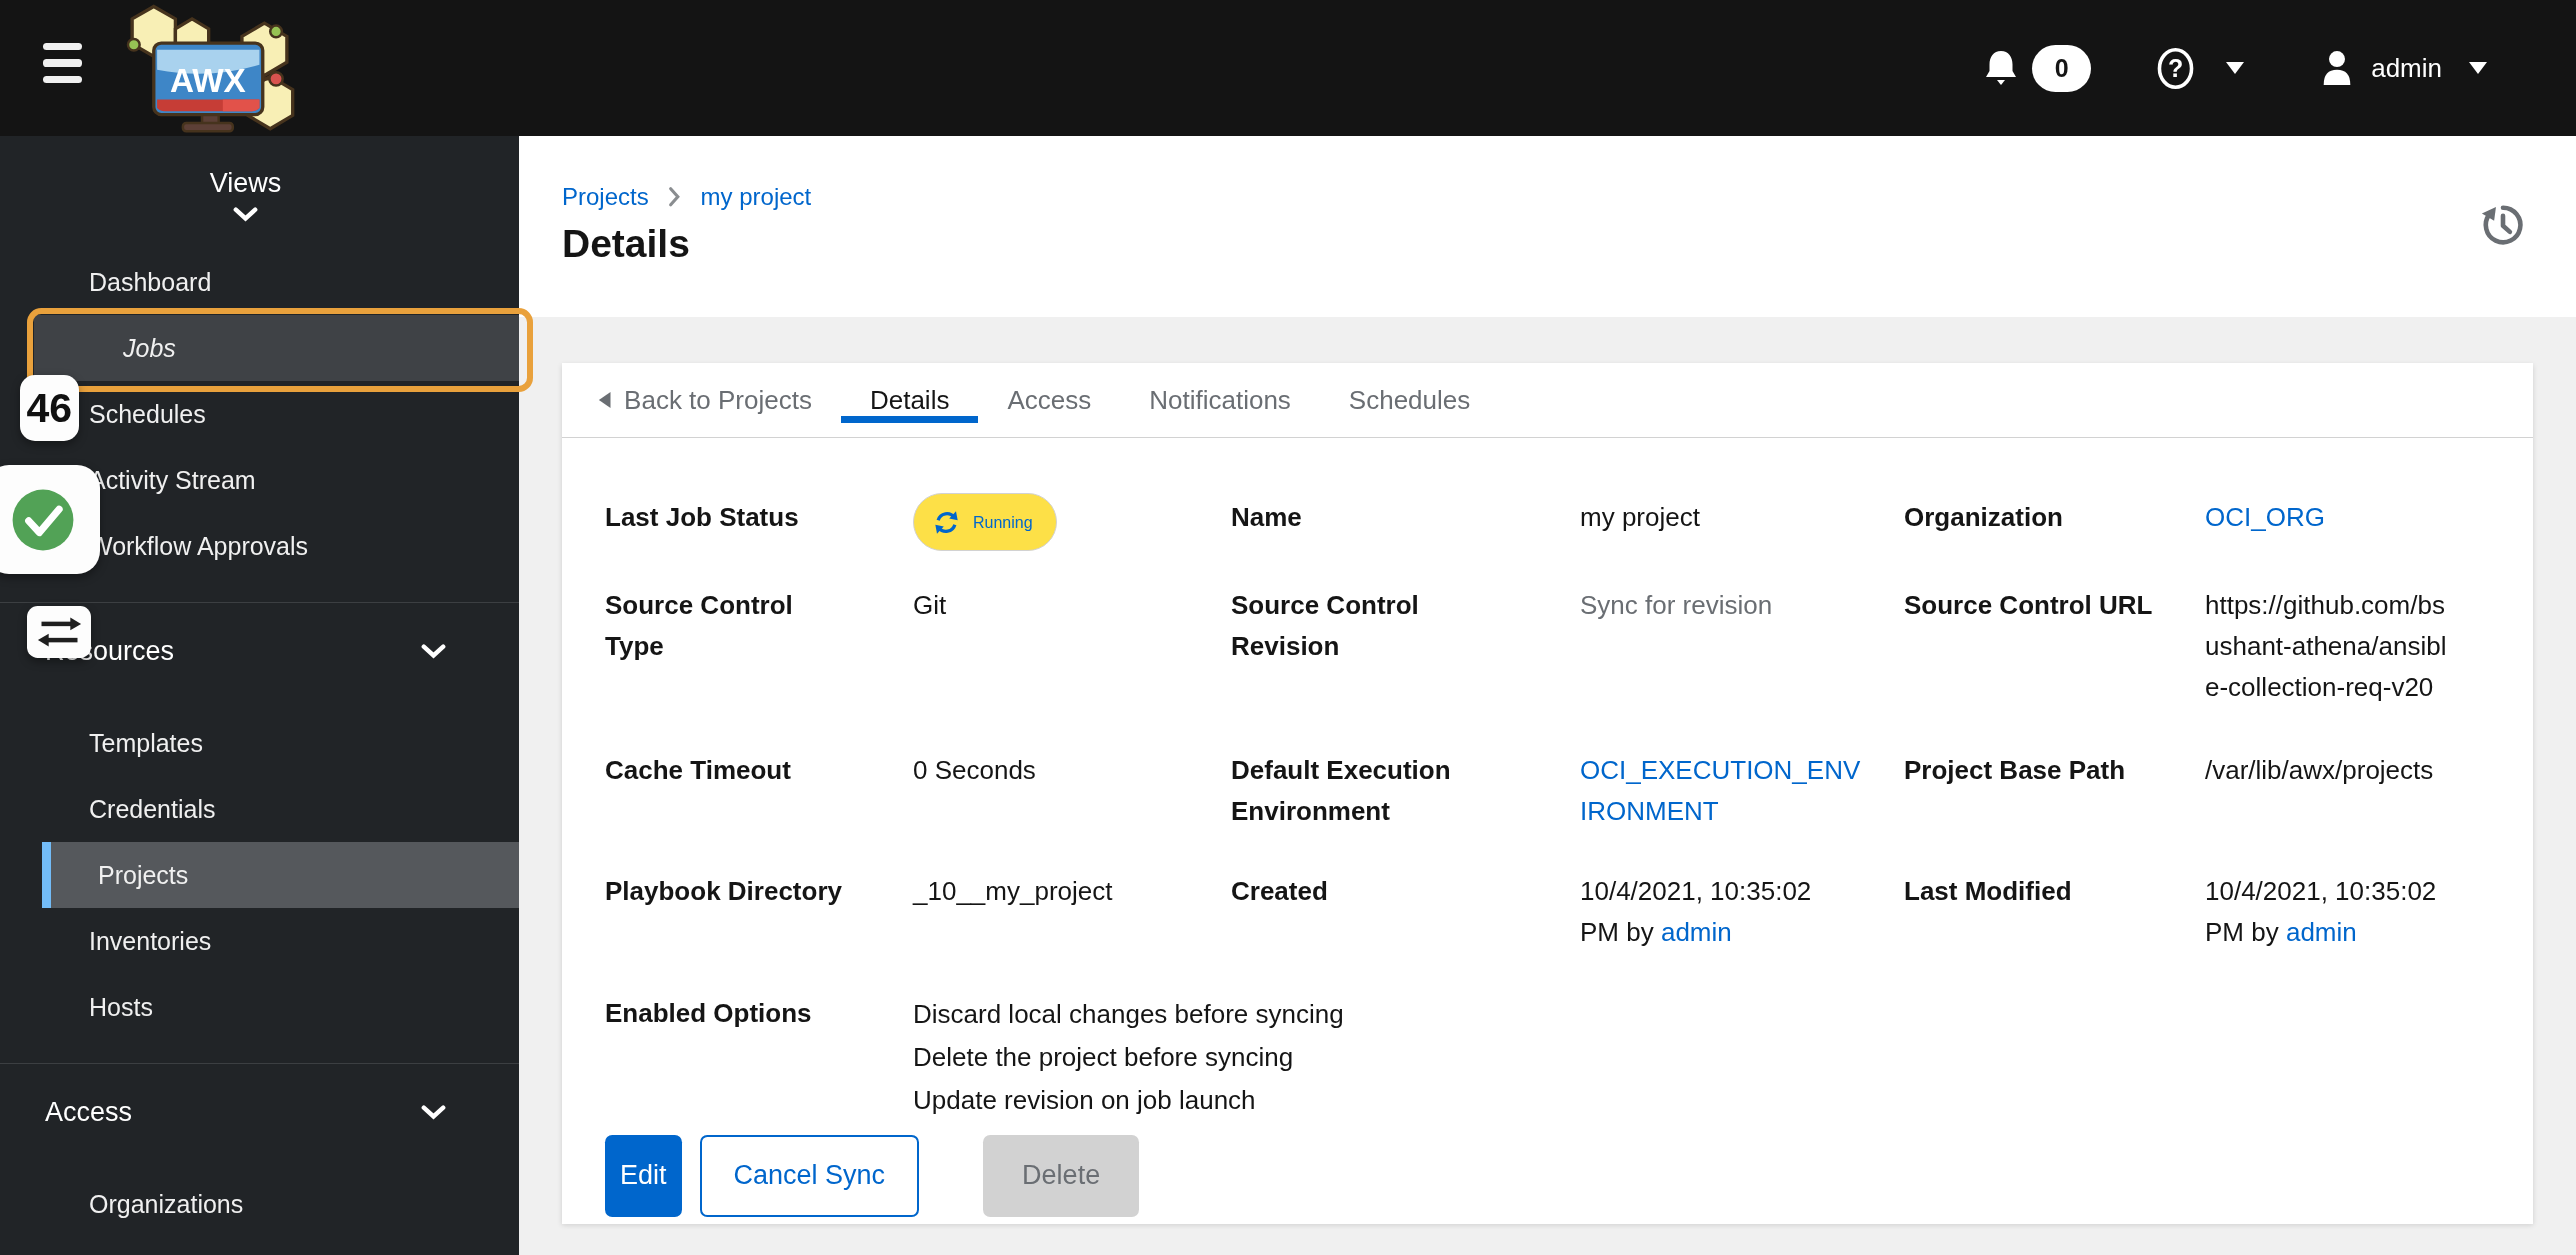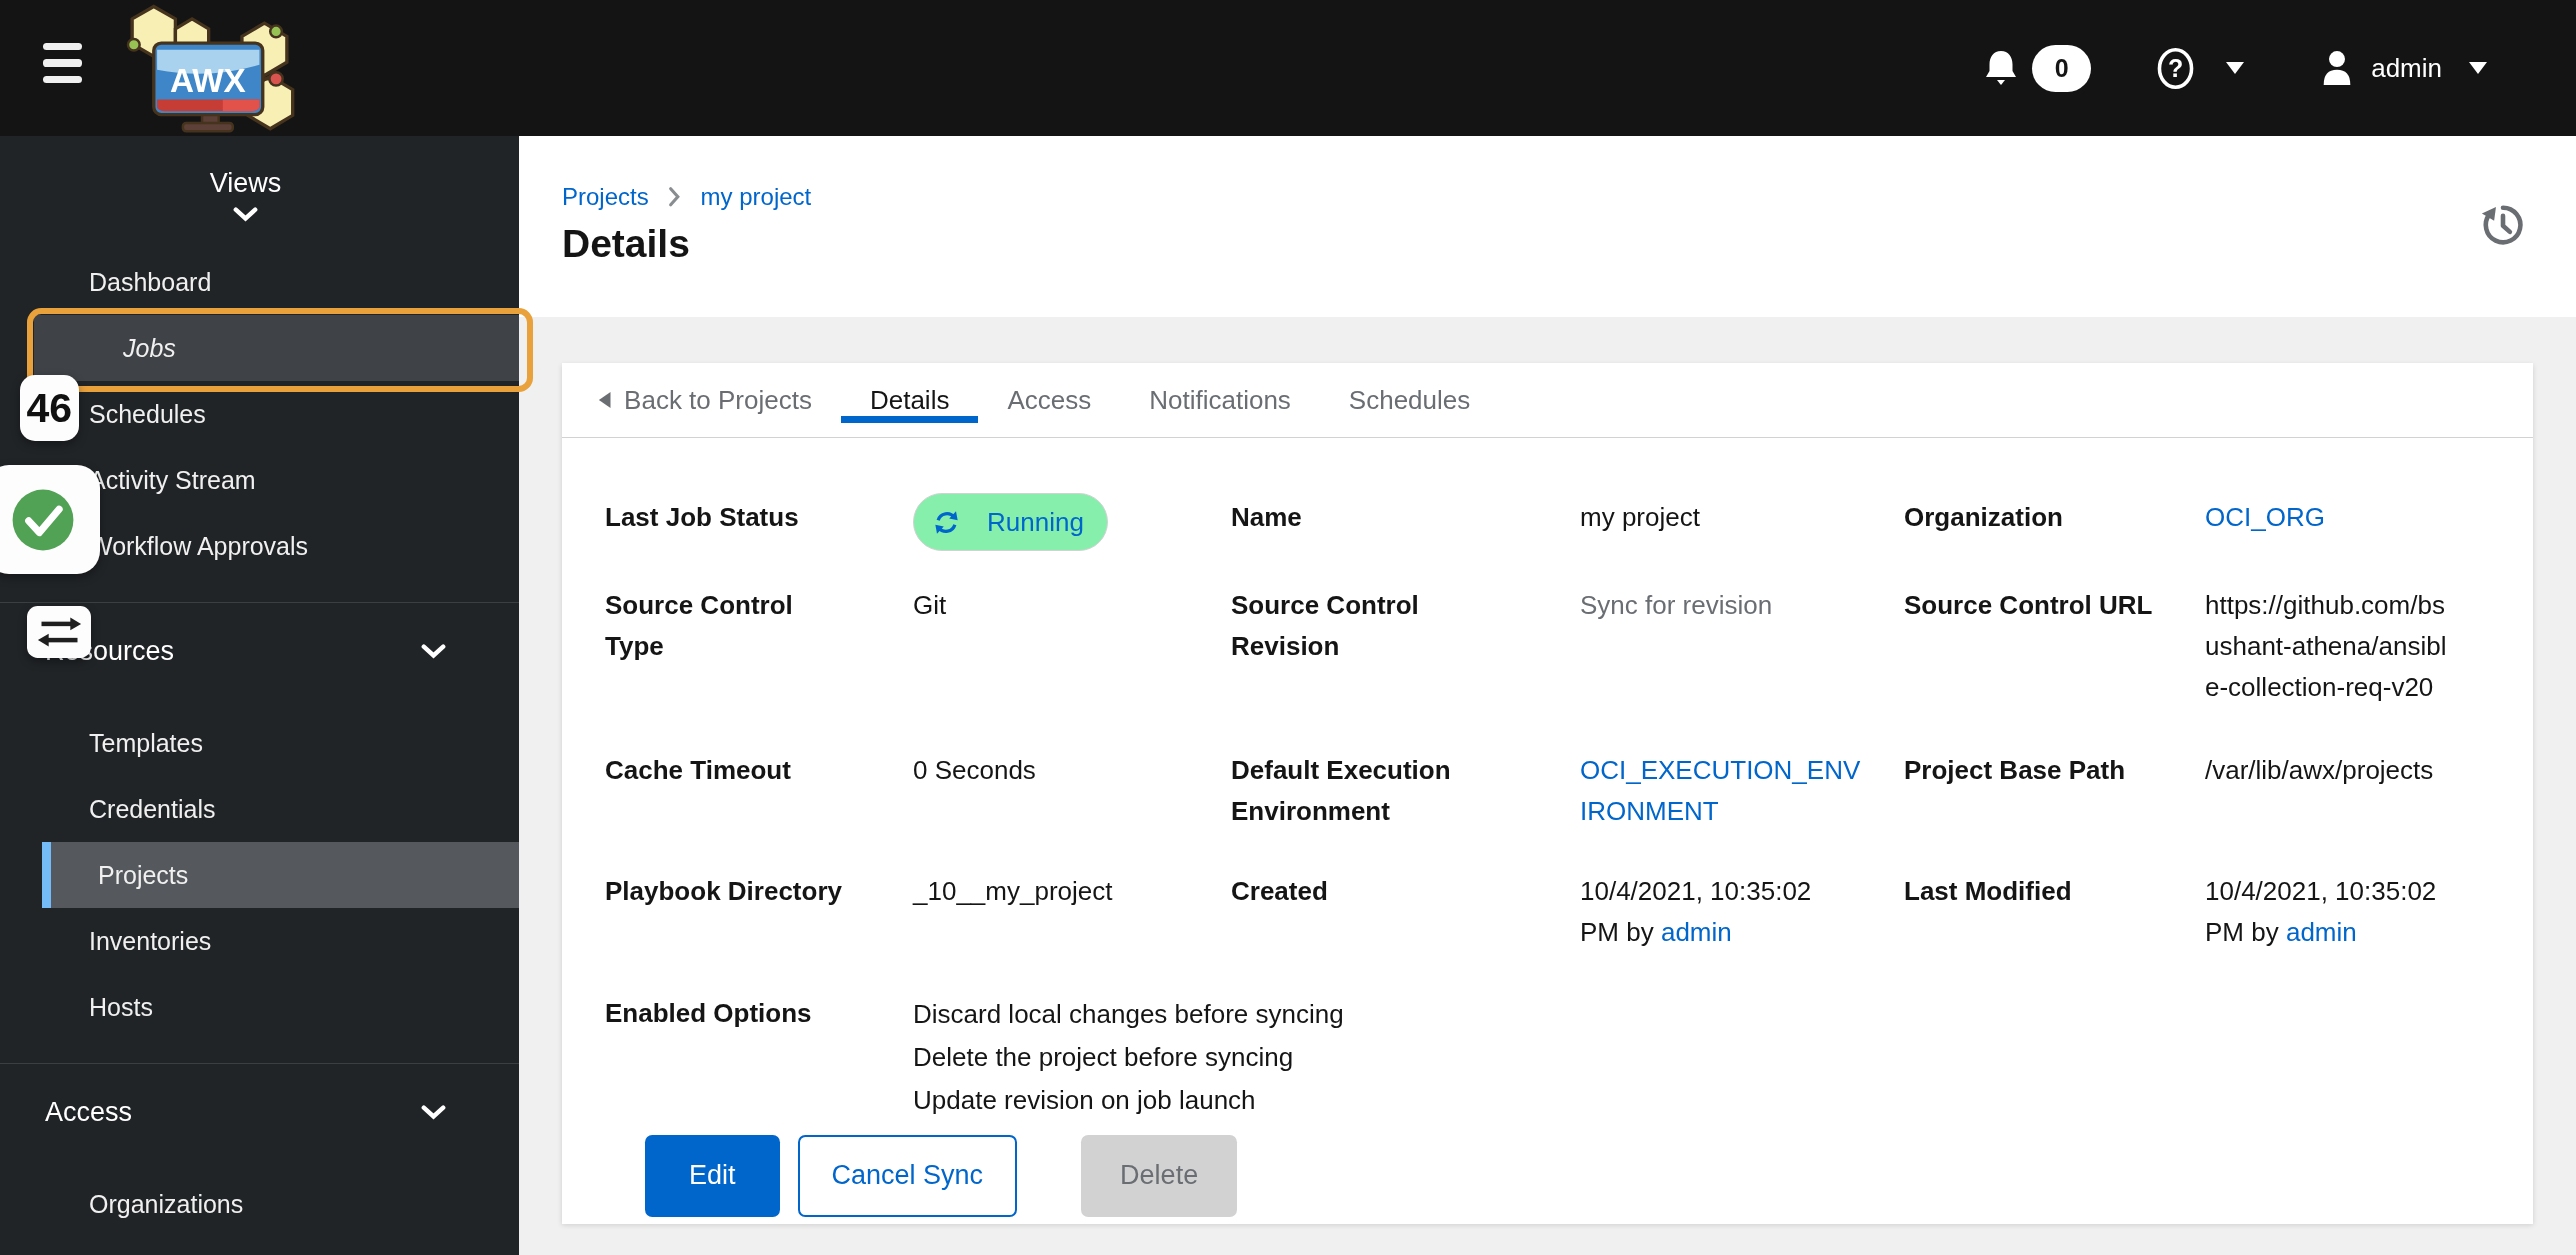--- a/index.html
+++ b/index.html
@@ -54,27 +54,27 @@
   .drow { display:grid; grid-template-columns:308px 318px 349px 324px 301px 1fr; align-items:start; }
   .drow.r1 { min-height:88px; } .drow.r2 { min-height:165px; } .drow.r3 { min-height:121px; } .drow.r4 { min-height:122px; }
   .dlabel { font-weight:bold; font-size:26px; line-height:41px; color:#151515; max-width:250px; }
   .dvalue { font-size:26px; line-height:41px; color:#151515; }
   .dvalue a { color:#0066cc; text-decoration:none; cursor:pointer; }
   .muted { color:#6a6e73; }
   .wrap-url { max-width:250px; word-break:break-all; display:inline-block; }
   .wrap-ee { max-width:286px; word-break:break-all; display:inline-block; }
   .wrap-date { max-width:261px; display:inline-block; }
 
-  .status-badge { display:inline-flex; align-items:center; gap:26px; border:1.8px solid #d2d2d2; border-radius:36px; padding:7.2px 23px 7.2px 18px; background:#86efac; color:#0066cc; font-size:26px; margin-top:-3.6px; }
+  .status-badge { display:inline-flex; align-items:center; gap:12px; border:1.8px solid #d2d2d2; border-radius:36px; padding:7.2px 23px 7.2px 18px; background:#fde047; color:#0066cc; font-size:16px; margin-top:-3.6px; }
 
   .options div { font-size:26px; line-height:43px; color:#151515; }
 
   .actions { display:flex; margin-top:12.5px; }
   .btn { height:82px; font-size:27px; border-radius:7.2px; cursor:pointer; display:flex; align-items:center; justify-content:center; font-family:inherit; }
-  .btn-primary { background:#0066cc; color:#ffffff; border:none; padding:0 44px;margin-left:40px; }
+  .btn-primary { background:#0066cc; color:#ffffff; border:none; padding:0 15px; }
   .btn-secondary { background:#ffffff; color:#0066cc; border:2.7px solid #0066cc; padding:0 32px; margin-left:18px; }
   .btn-disabled { background:#d2d2d2; color:#6a6e73; border:none; padding:0 39px; margin-left:64px; cursor:default; }
 </style>
 </head>
 <body>
 
 <header class="masthead">
   <button class="hamburger" aria-label="toggle navigation">
     <span></span>
       <span></span>

